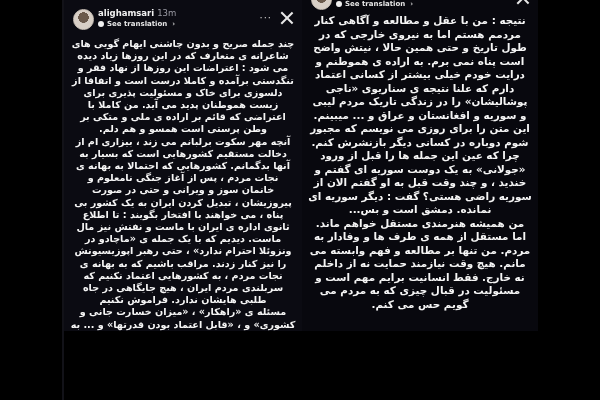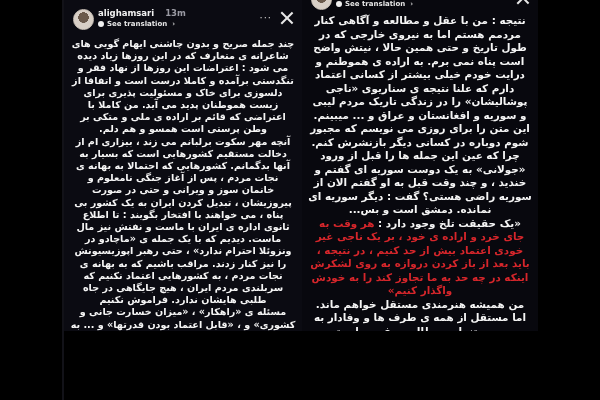--- a/index.html
+++ b/index.html
@@ -19,21 +19,21 @@
     #panel-left .header { top:6px; }
     #panel-right .header { top:-14px; }
     .avatar {
       position:absolute; left:9px; top:3px; width:19px; height:19px; border-radius:50%;
       background: radial-gradient(circle at 50% 40%, #6b5a4c 0 35%, #d8cfc6 36% 100%);
       border:1px solid #cfc6bc;
     }
     .username {
       position:absolute; left:34px; top:2px; font-size:8.5px; color:#f2f2f2; font-weight:bold;
     }
-    .time { color:#9a9aa3; font-weight:bold; margin-left:11px; }
+    .time { color:#9a9aa3; font-weight:normal; margin-left:3px; }
     .translate {
       position:absolute; left:34px; top:14px; font-size:7px; color:#e6e6e6; font-weight:bold;
       display:flex; align-items:center; gap:3px;
     }
     .dot { width:6px; height:6px; border-radius:50%; background:#f0f0f0; display:inline-block; }
     .chev { font-size:7px; color:#ccc; margin-left:2px; }
     .more {
       position:absolute; right:30px; top:9px; color:#cfcfcf; font-size:10px; letter-spacing:1px; line-height:6px;
     }
     .close {
@@ -92,16 +92,15 @@
       <span>See translation</span>
       <span class="chev">›</span>
     </div>
     <div class="more">···</div>
     <div class="close"></div>
   </div>
 
   <div class="body-text">
     <p class="para">نتیجه : من با عقل و مطالعه و آگاهی کنار مردمم هستم اما به نیروی خارجی که در طول تاریخ و حتی همین حالا ، نیتش واضح است پناه نمی برم. به اراده ی هموطنم و درایت خودم خیلی بیشتر از کسانی اعتماد دارم که علنا نتیجه ی سناریوی «ناجی پوشالیشان» را در زندگی تاریک مردم لیبی و سوریه و افغانستان و عراق و ... میبینم.</p>
     <p class="para">این متن را برای روزی می نویسم که مجبور شوم دوباره در کسانی دیگر بازنشرش کنم. چرا که عین این جمله ها را قبل از ورود «جولانی» به یک دوست سوریه ای گفتم و خندید ، و چند وقت قبل به او گفتم الان از سوریه راضی هستی؟ گفت : دیگر سوریه ای نمانده. دمشق است و بس...</p>
-    <p class="para"><span>«یک حقیقت تلخ وجود دارد : </span><span class="red">هر وقت به جای خرد و اراده ی خود ، بر یک ناجی غیر خودی اعتماد بیش از حد کنیم ، در نتیجه ، باید بعد از باز کردن دروازه به روی لشکرش اینکه در چه حد به ما تجاوز کند را به خودش واگذار کنیم»</span></p>
     <p class="para">من همیشه هنرمندی مستقل خواهم ماند. اما مستقل از همه ی طرف ها و وفادار به مردم. من تنها بر مطالعه و فهم وابسته می مانم. هیچ وقت نیازمند حمایت نه از داخلم نه خارج. فقط انسانیت برایم مهم است و مسئولیت در قبال چیزی که به مردم می گویم حس می کنم.</p>
   </div>
 </div>
 
 </body></html>

